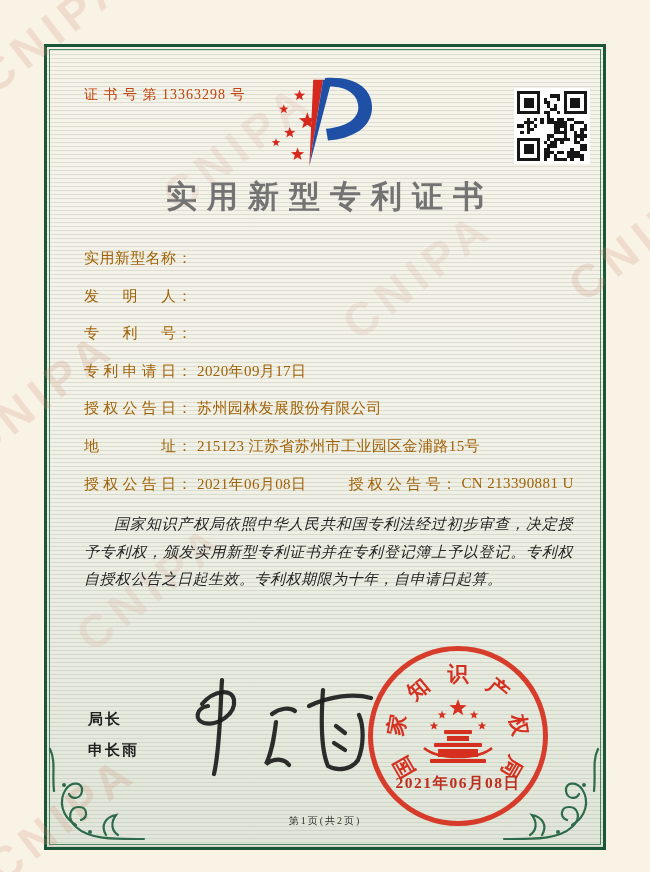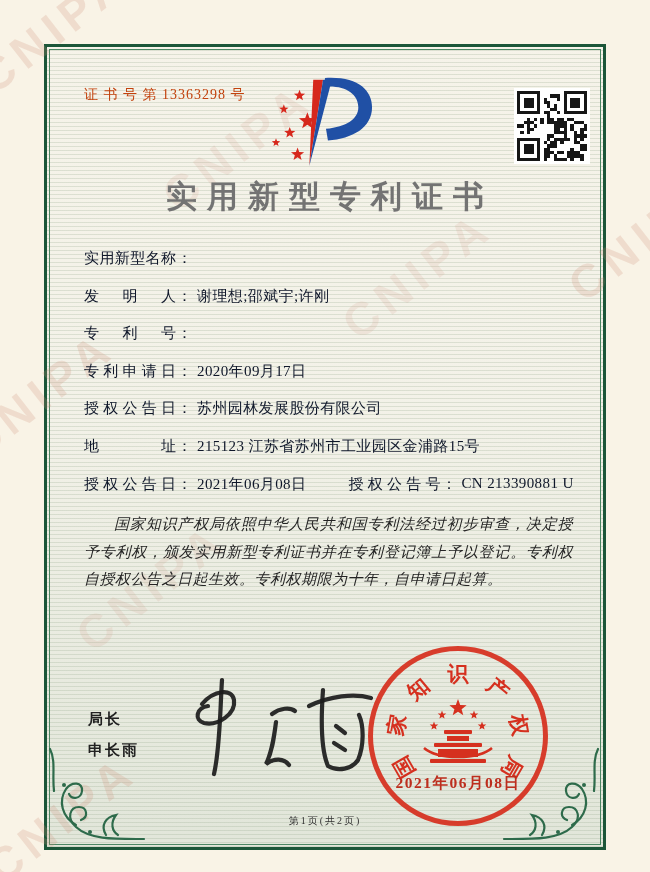--- a/index.html
+++ b/index.html
@@ -31,21 +31,21 @@
   .logo{position:absolute;left:266px;top:72px;width:118px;height:98px;z-index:2;}
   .qr{position:absolute;left:514px;top:88px;width:76px;height:76px;background:#fff;z-index:2;padding:3px;box-sizing:border-box;}
   .qr svg{width:100%;height:100%;display:block;}
   .qr rect{fill:#161616;}
   .title{
     position:absolute;left:0;right:0;top:176px;z-index:2;text-align:center;
     font-size:31px;font-weight:700;letter-spacing:10px;color:#737373;text-indent:10px;
   }
   
   .fields{position:absolute;left:84px;top:249px;right:56px;z-index:2;}
-  .f-row{display:flex;align-items:baseline;height:24px;margin-bottom:13.6px;font-size:15px;color:#0f172a;}
+  .f-row{display:flex;align-items:baseline;height:24px;margin-bottom:13.6px;font-size:15px;color:#a16207;}
   .f-label{display:inline-block;width:92px;text-align:justify;text-align-last:justify;}
   .f-colon{margin:0 5px 0 1px;}
   .f-value{letter-spacing:0.4px;}
   .f-group2{display:flex;align-items:flex-start;margin-left:42px;}
   
   .paras{position:absolute;left:84px;top:511px;width:489px;z-index:2;}
   .paras p{
     margin:0;text-indent:2em;text-align:justify;
     font-size:15px;line-height:27.5px;color:#242424;
     font-style:italic;letter-spacing:0.5px;
@@ -346,21 +346,20 @@
   <div class="title">实用新型专利证书</div>
 
   <div class="fields">
     <div class="f-row">
       <span class="f-label">实用新型名称</span>
         <span class="f-colon">：</span>
     </div>
     <div class="f-row">
       <span class="f-label">发明人</span>
         <span class="f-colon">：</span>
-      <span class="f-value">谢理想;邵斌宇;许刚</span>
     </div>
     <div class="f-row">
       <span class="f-label">专利号</span>
         <span class="f-colon">：</span>
     </div>
     <div class="f-row">
       <span class="f-label">专利申请日</span>
         <span class="f-colon">：</span>
       <span class="f-value">2020年09月17日</span>
     </div>

